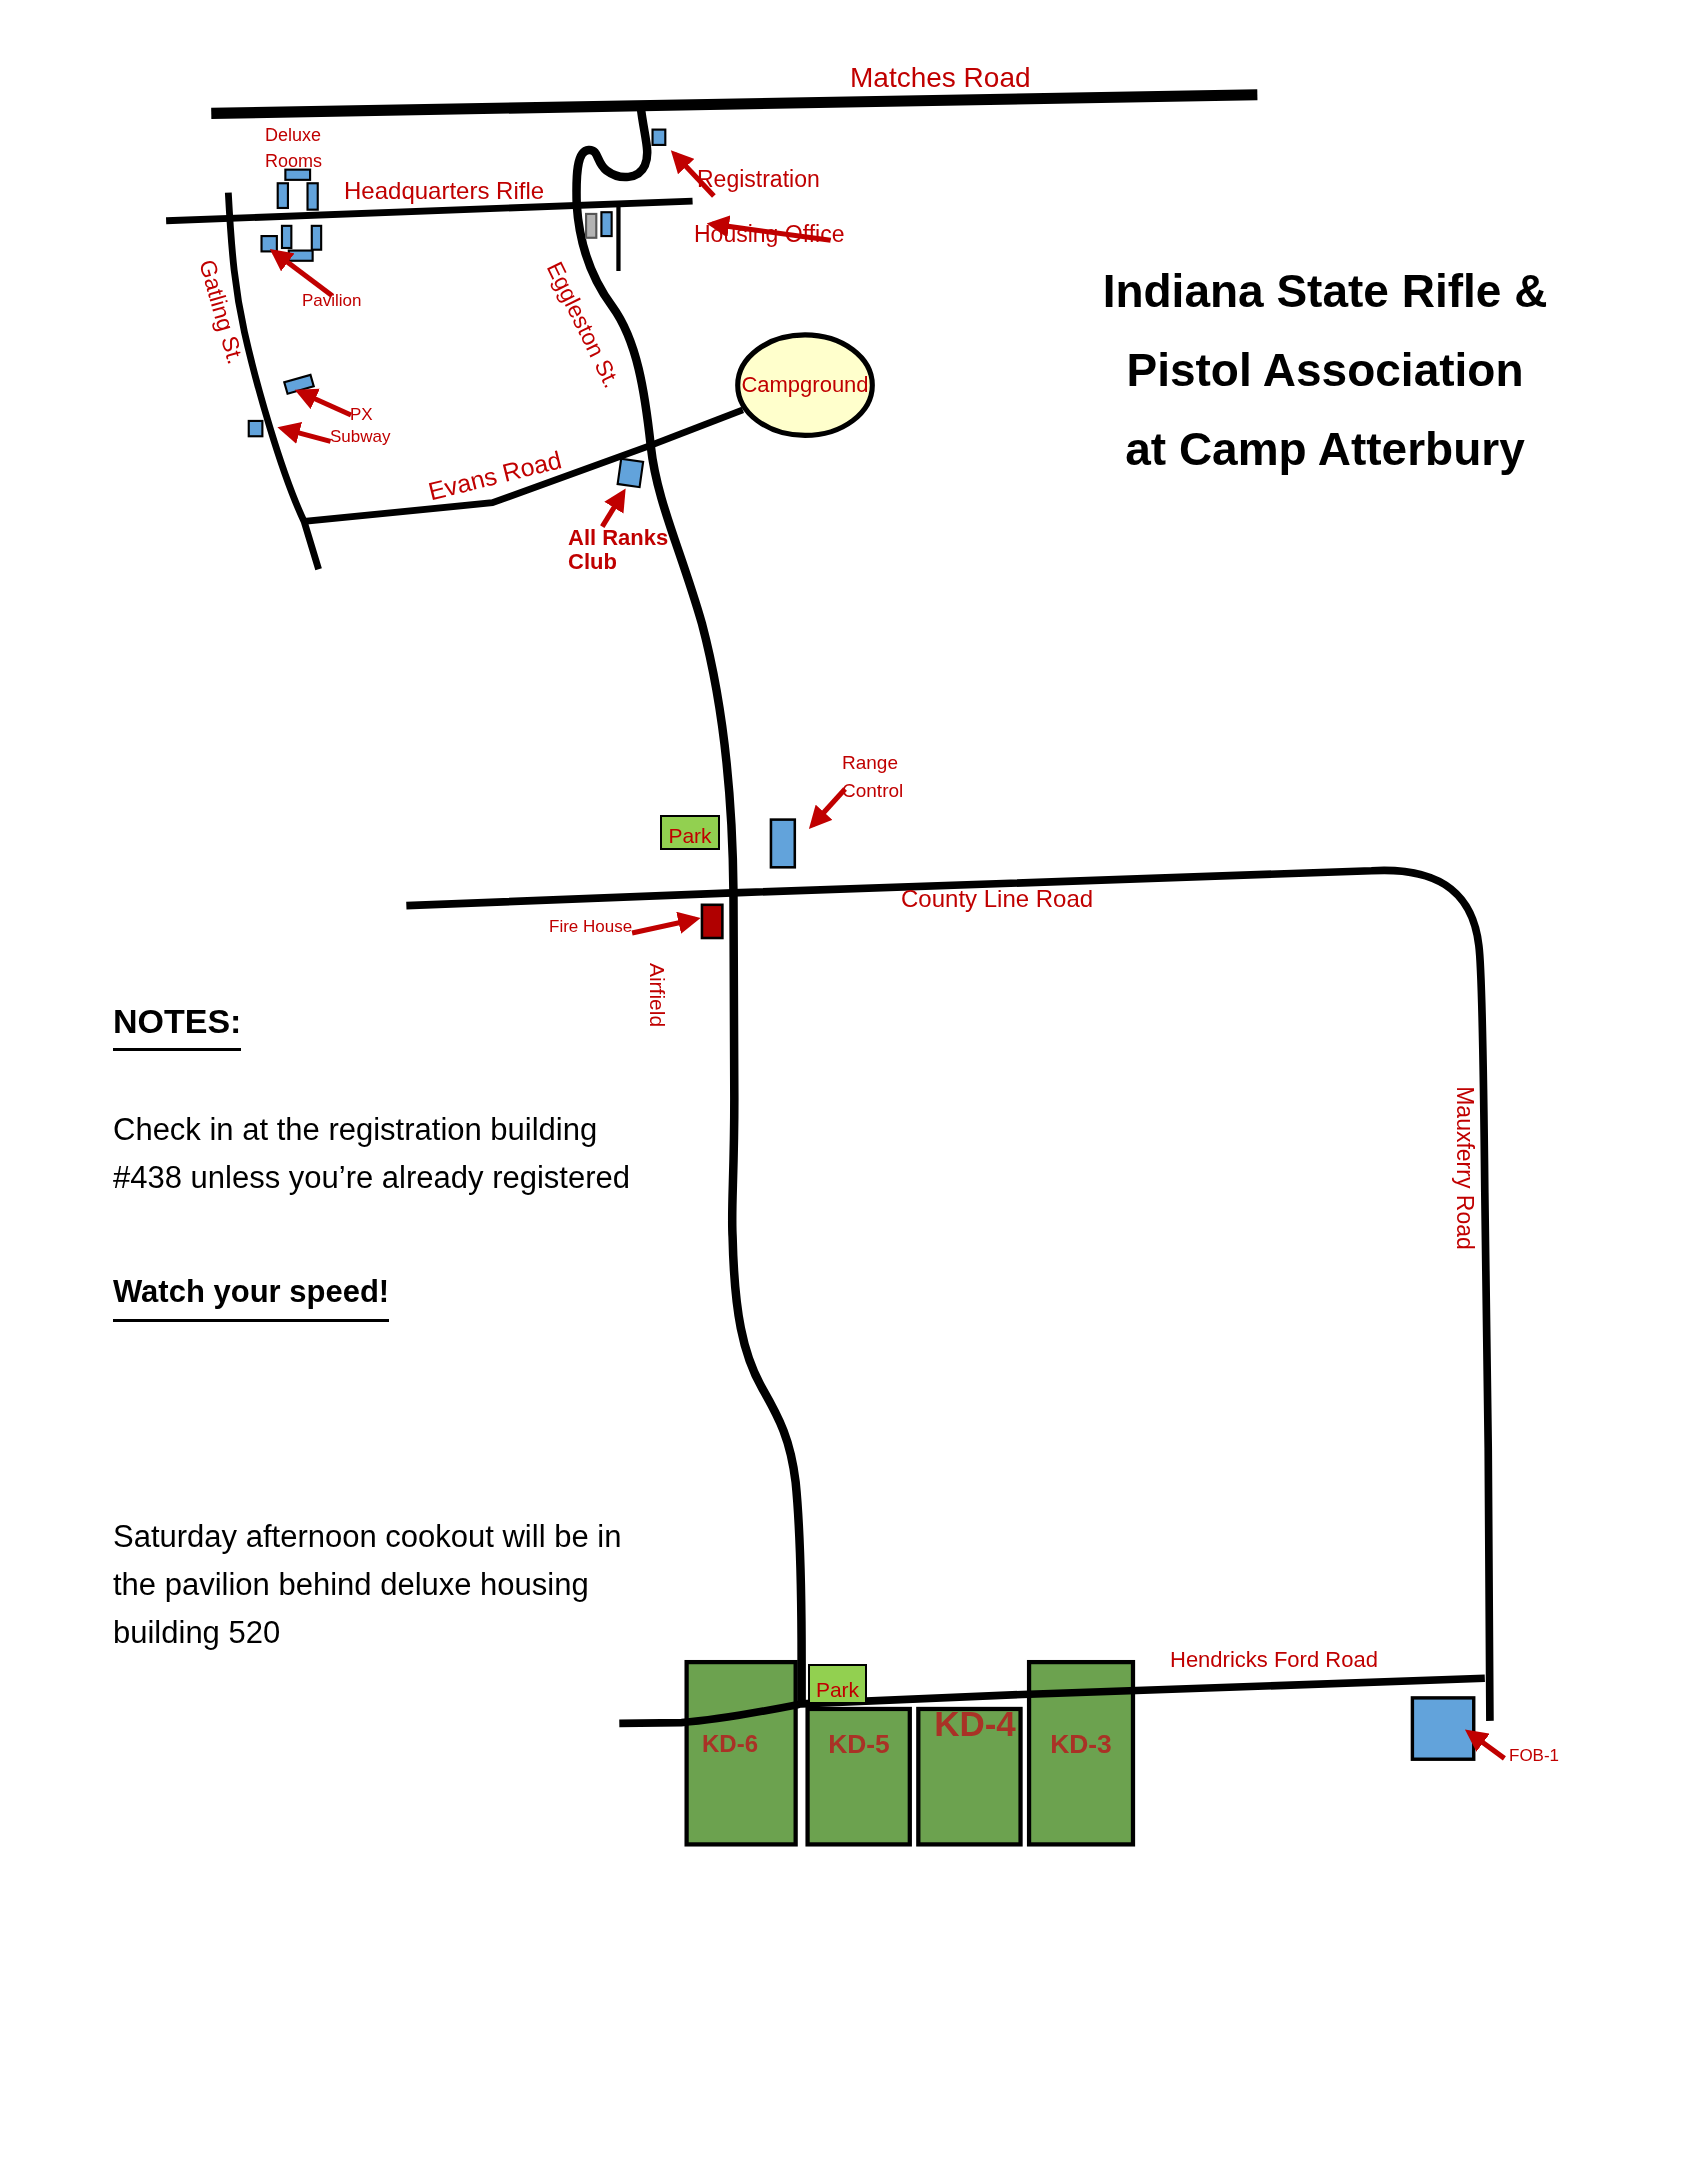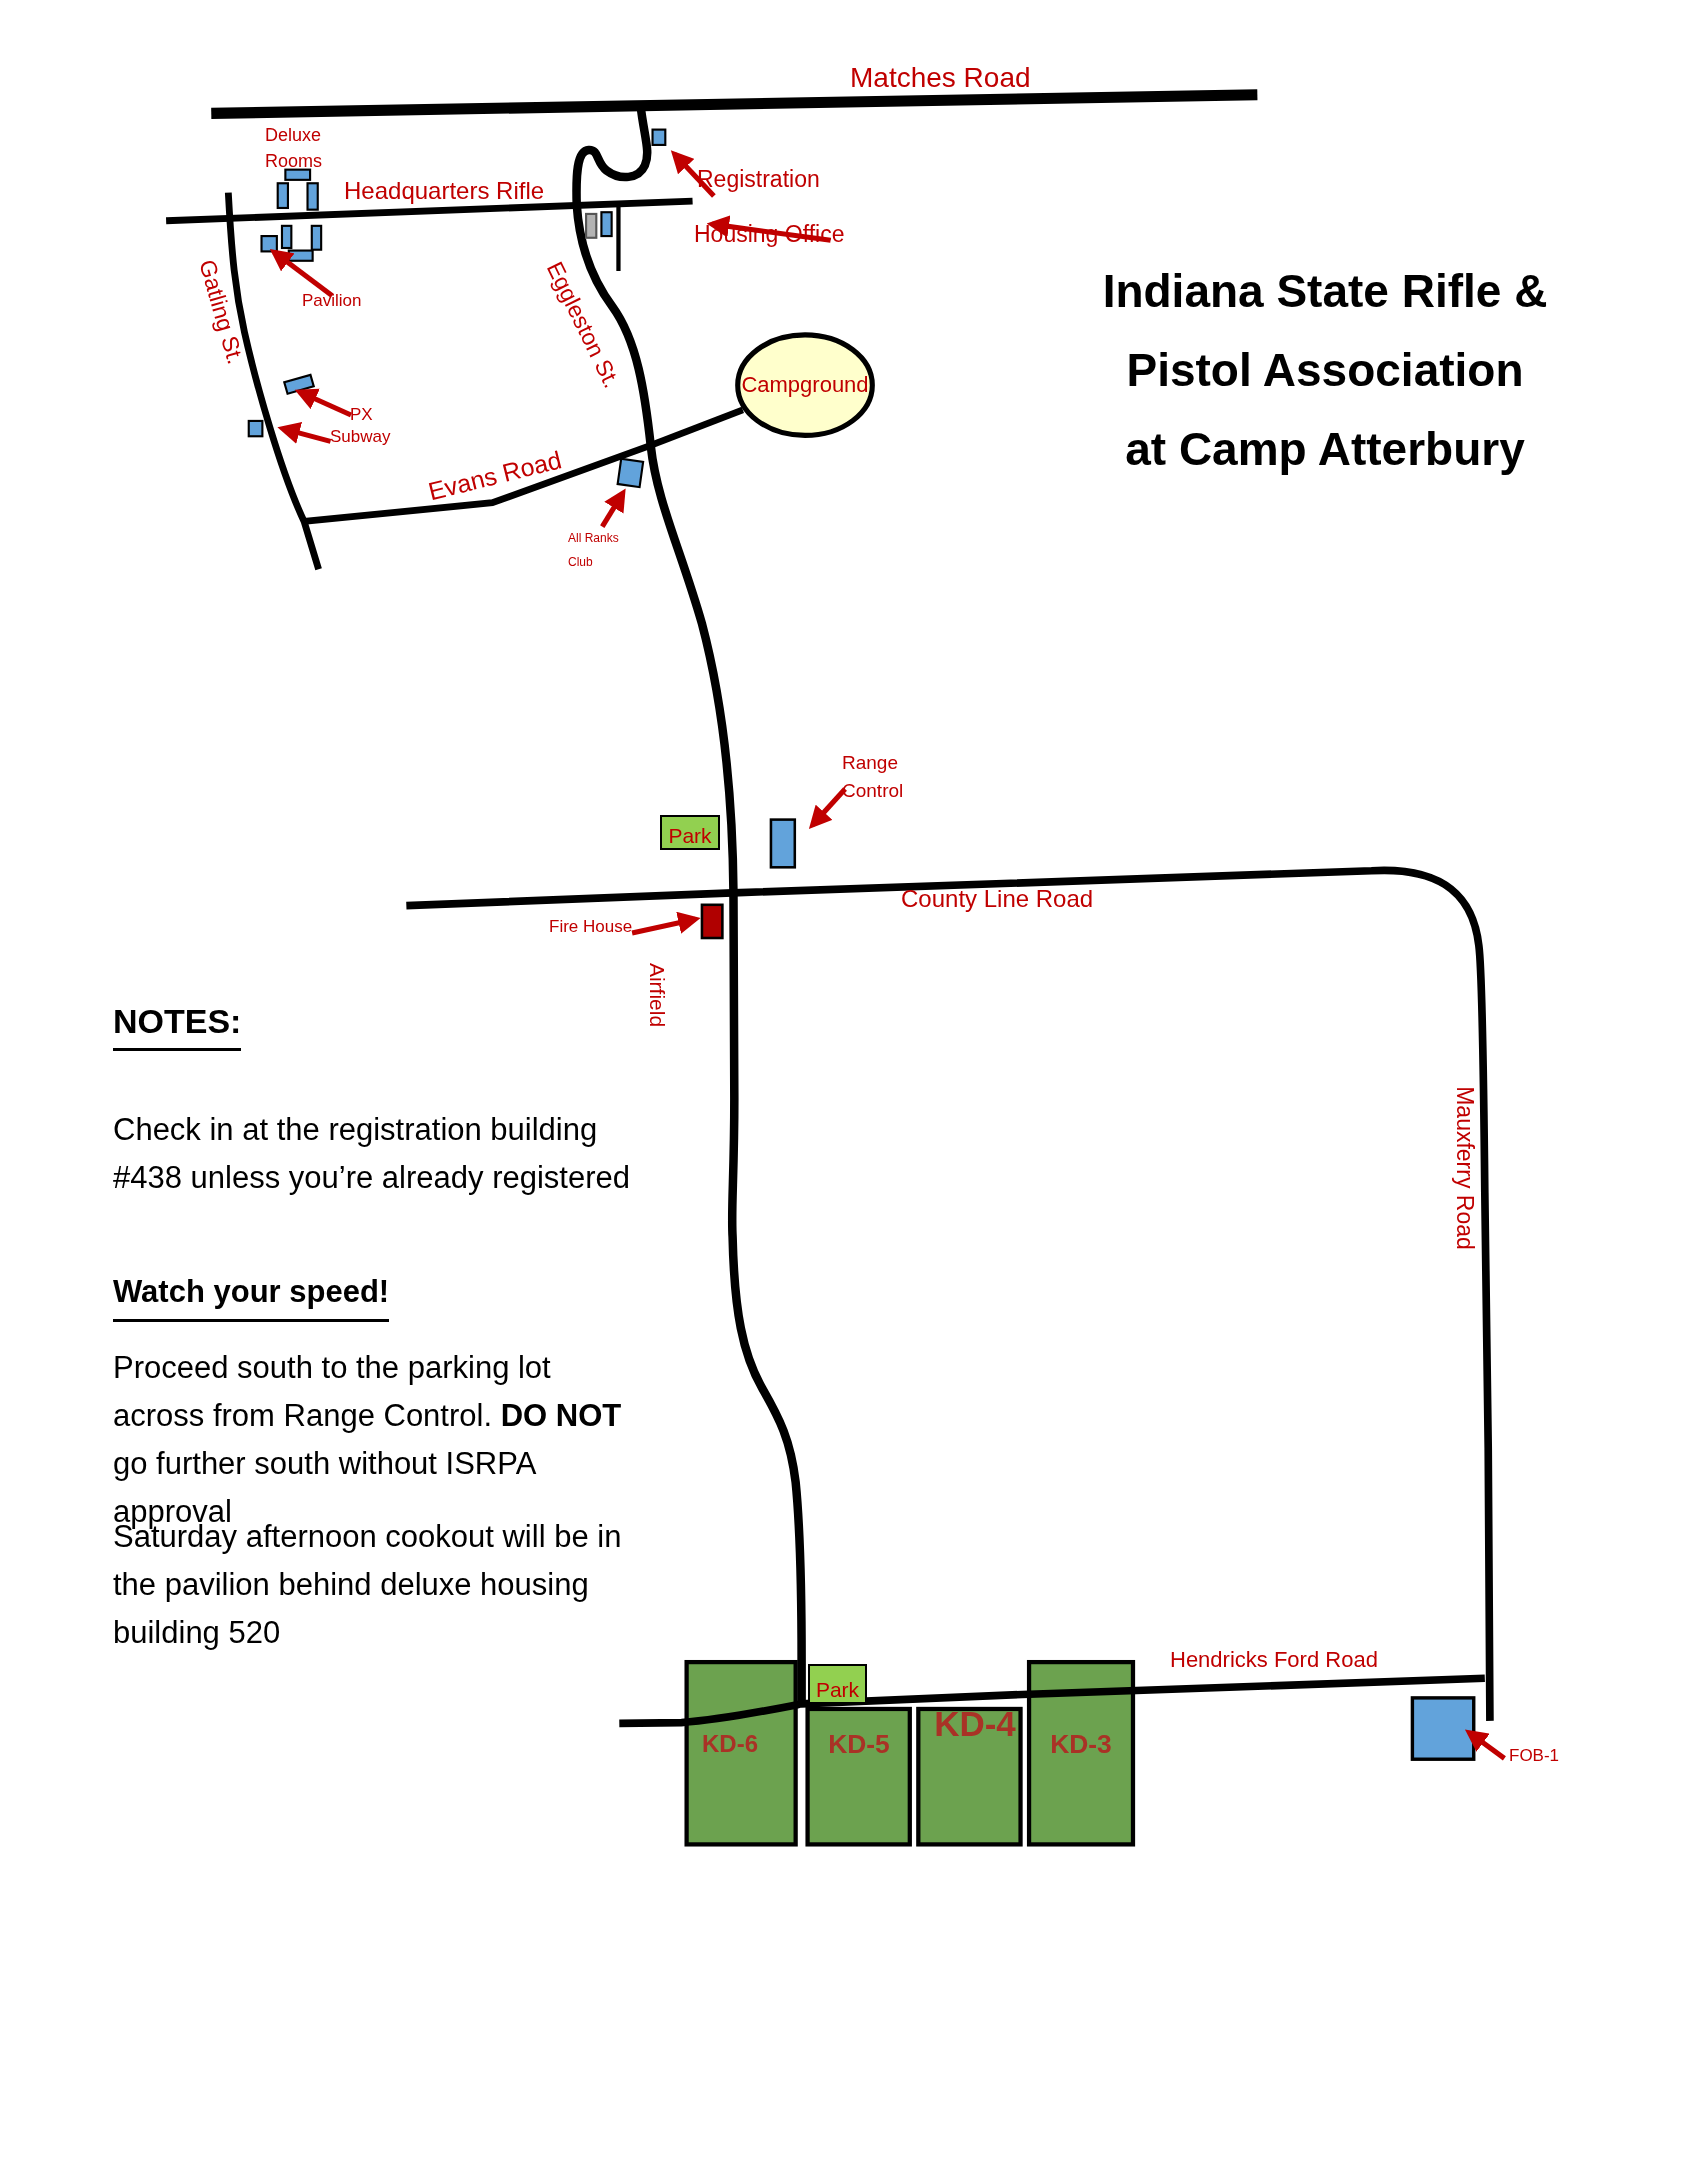--- a/index.html
+++ b/index.html
@@ -93,21 +93,21 @@
   <div class="lbl ctr" style="left:657px;top:995px;font-size:21px;transform:translate(-50%,-50%) rotate(90deg);">Airfield</div>
 
   <div class="lbl" style="left:265px;top:122px;font-size:18px;line-height:26.4px;">Deluxe
 Rooms</div>
   <div class="lbl" style="left:697px;top:166px;font-size:23px;">Registration</div>
   <div class="lbl" style="left:694px;top:221px;font-size:23px;">Housing Office</div>
   <div class="lbl" style="left:302px;top:291px;font-size:17px;">Pavilion</div>
   <div class="lbl" style="left:350px;top:405px;font-size:17px;">PX</div>
   <div class="lbl" style="left:330px;top:427px;font-size:17px;">Subway</div>
   <div class="lbl ctr" style="left:805px;top:385px;font-size:22px;">Campground</div>
-  <div class="lbl" style="left:568px;top:526px;font-size:12px;line-height:24px;">All Ranks
+  <div class="lbl" style="left:568px;top:526px;font-size:22px;line-height:24px;font-weight:bold;">All Ranks
 Club</div>
   <div class="lbl" style="left:842px;top:749px;font-size:19px;line-height:28px;">Range
 Control</div>
   <div class="lbl" style="left:549px;top:917px;font-size:17px;">Fire House</div>
   <div class="lbl" style="left:1509px;top:1746px;font-size:17px;">FOB-1</div>
 
   <div class="park-box" style="left:660px;top:815px;width:56px;height:31px;font-size:21px;">
     <span>Park</span>
   </div>
   <div class="park-box" style="left:808px;top:1664px;width:55px;height:36px;font-size:21px;">
@@ -120,24 +120,18 @@
   <div class="kd-lbl" style="left:1081px;top:1744px;font-size:26.4px;">KD-3</div>
 
   <div class="note" style="top:949px;font-size:34px;">
     <span class="underlined">NOTES:</span>
   </div>
   <div class="note" style="top:1106px;">Check in at the registration building
 #438 unless you’re already registered</div>
   <div class="note" style="top:1220px;">
     <span class="underlined">Watch your speed!</span>
   </div>
-  <div class="note" style="top:1296px;">
-    <span>Proceed south to the parking lot
-across from Range Control.  </span><b>DO NOT</b><span>
-go further south without ISRPA
-approval</span>
-  </div>
   <div class="note" style="top:1513px;">Saturday afternoon cookout will be in
 the pavilion behind deluxe housing
 building 520</div>
 
 </div>
 
 
 </body></html>

